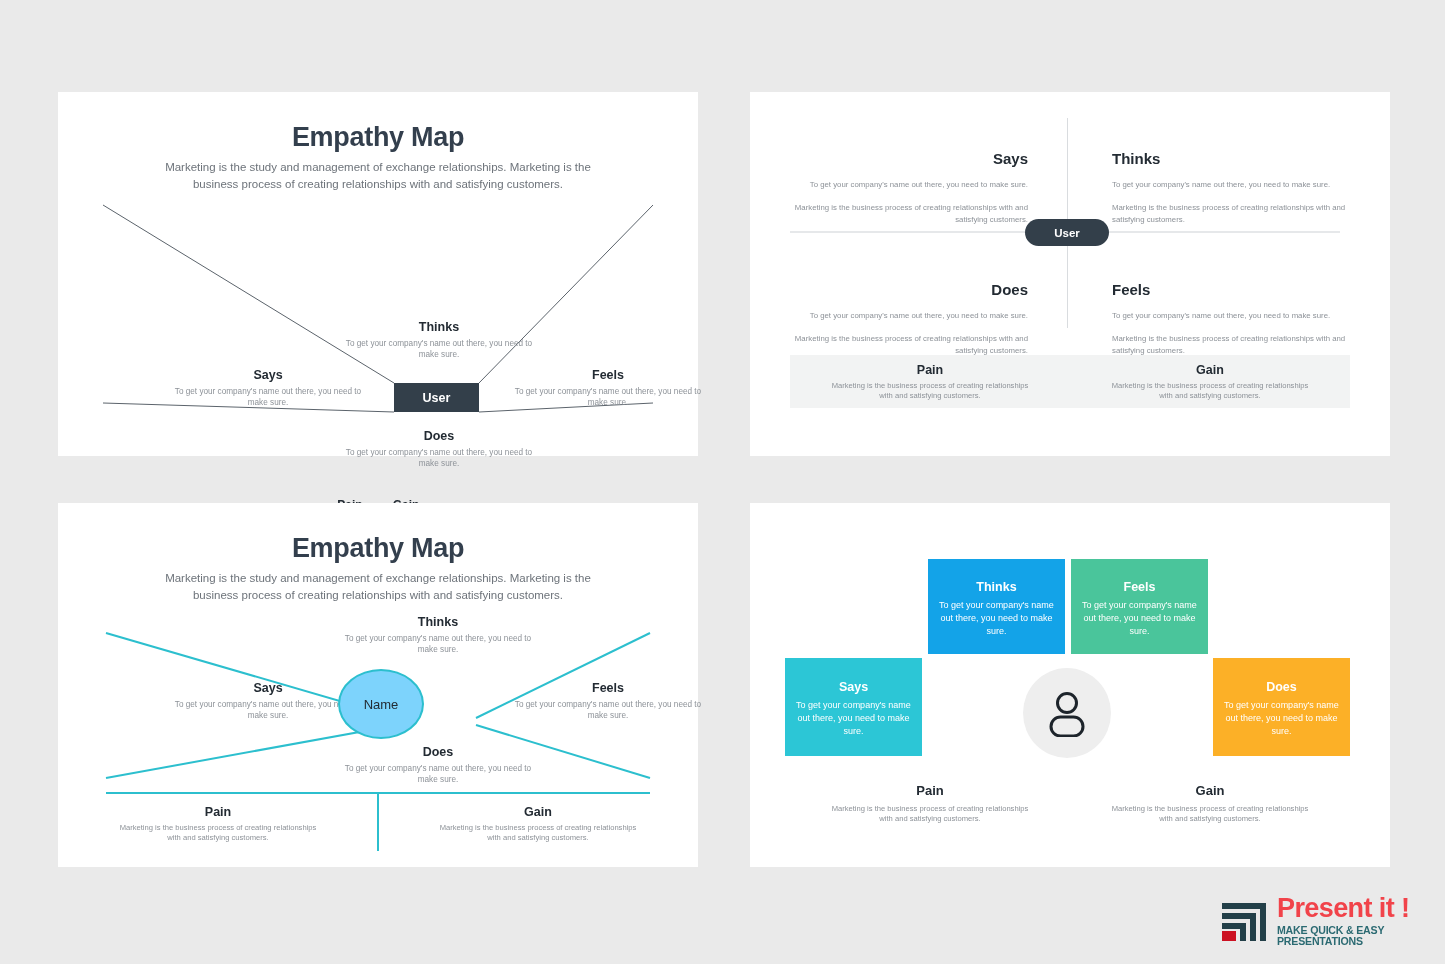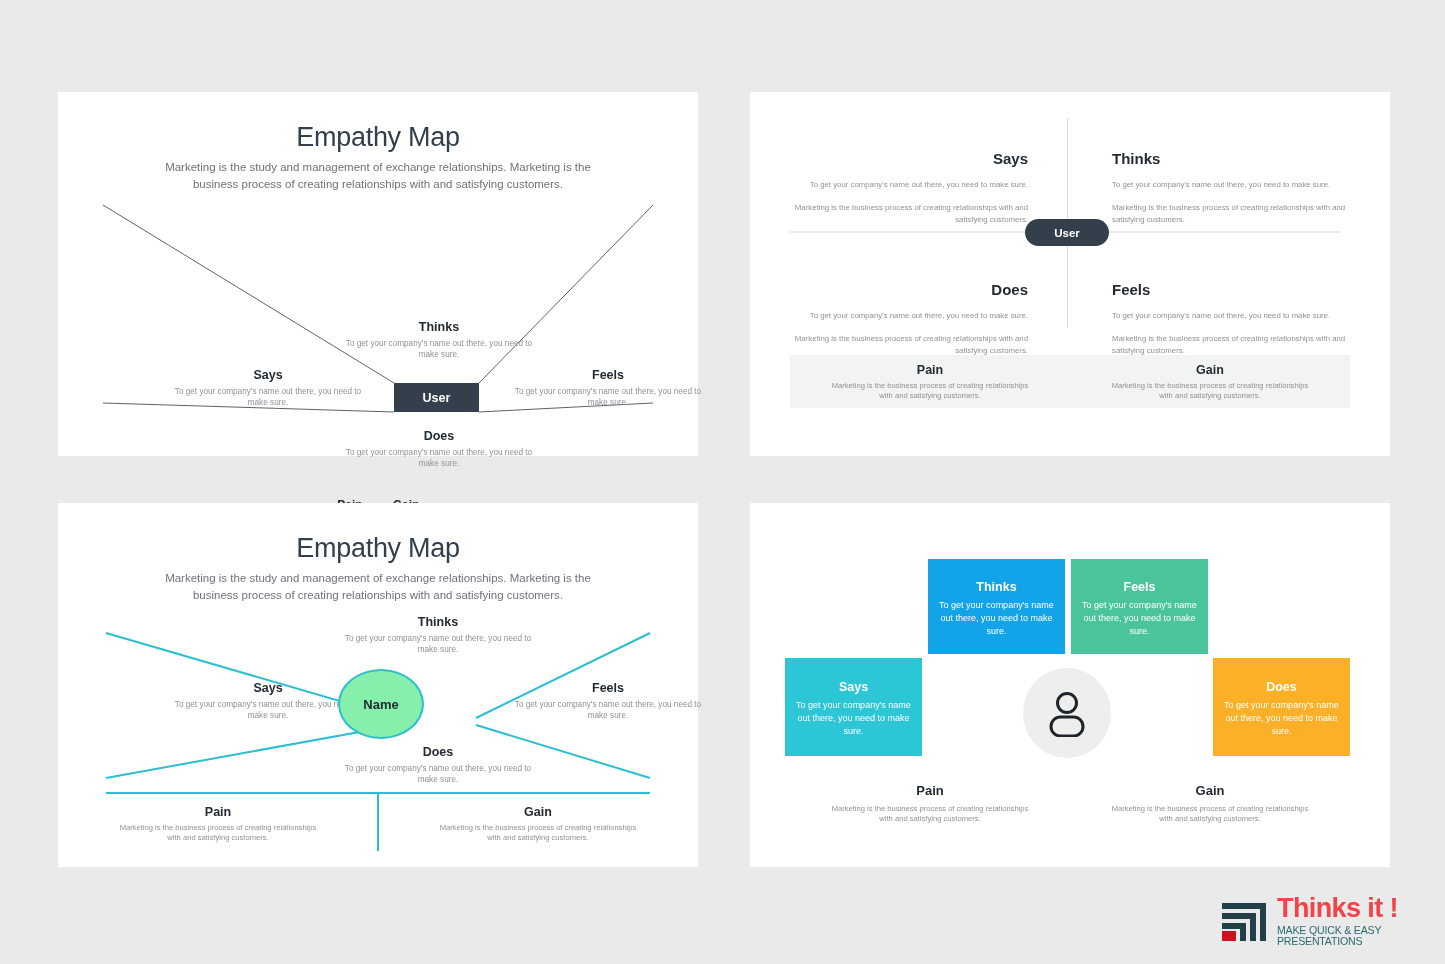--- a/index.html
+++ b/index.html
@@ -18,21 +18,21 @@
   
   #panel-1{left:58px;  top:92px;  width:640px; height:364px;}
   #panel-2{left:750px; top:92px;  width:640px; height:364px;}
   #panel-3{left:58px;  top:503px; width:640px; height:364px;}
   #panel-4{left:750px; top:503px; width:640px; height:364px;}
 
   
   .map-title{
     text-align:center;
     font-size:27px;
-    font-weight:normal;
+    font-weight:bold;
     color:#333f4d;
     letter-spacing:-0.3px;
     margin:0;
     padding-top:30px;
   }
   .map-sub{
     text-align:center;
     font-size:11.5px;
     color:#6d737a;
     line-height:1.45;
@@ -83,23 +83,23 @@
     display:flex;align-items:center;justify-content:center;
   }
 
   .p2-band{position:absolute;left:40px;top:263px;width:560px;height:53px;background:#f2f3f3;
            display:flex;}
   .p2-band-cell{flex:1;text-align:center;padding-top:8px;}
   .p2-band-h{font-size:12.5px;font-weight:bold;color:#232b33;margin:0;}
   .p2-band-p{font-size:7.6px;color:#8d9298;line-height:1.35;margin:4px auto 0 auto;width:210px;}
   .name-circle{
     position:absolute;left:338px;top:669px;width:82px;height:66px;border-radius:50%;
-    border:2px solid #2cbfce;background:#86efac;
+    border:2px solid #2cbfce;background:#7dd3fc;
     display:flex;align-items:center;justify-content:center;
-    font-size:13px;font-weight:bold;color:#232b33;
+    font-size:13px;font-weight:normal;color:#232b33;
   }
   .p3-bottom{position:absolute;left:0;top:793px;width:640px;height:60px;display:flex;}
   .p3-bot-cell{flex:1;text-align:center;padding-top:12px;}
   .p3-bot-h{font-size:12.5px;font-weight:bold;color:#232b33;margin:0;}
   .p3-bot-p{font-size:7.6px;color:#8d9298;line-height:1.35;margin:4px auto 0 auto;width:205px;}
 
   
   .box{position:absolute;color:#fff;text-align:center;box-sizing:border-box;}
   .box-h{font-size:12.5px;font-weight:bold;margin:0;}
   .box-p{font-size:9px;line-height:1.45;margin:5px auto 0 auto;width:84%;}
@@ -113,21 +113,21 @@
   }
   .p4-bottom{position:absolute;left:790px;top:783px;width:560px;height:60px;display:flex;}
   .p4-cell{flex:1;text-align:center;}
   .p4-h{font-size:13px;font-weight:bold;color:#232b33;margin:0;}
   .p4-p{font-size:7.6px;color:#8d9298;line-height:1.35;margin:6px auto 0 auto;width:205px;}
 
   
   #logo{position:absolute;left:1220px;top:895px;width:215px;height:55px;}
   .logo-text{position:absolute;left:57px;top:0px;}
   .logo-main{font-size:27px;font-weight:bold;color:#f1434a;letter-spacing:-0.6px;line-height:1;}
-  .logo-sub{font-size:10.6px;font-weight:normal;color:#2b6a72;letter-spacing:-0.2px;margin-top:3px;line-height:1;}
+  .logo-sub{font-size:10.6px;font-weight:bold;color:#2b6a72;letter-spacing:-0.2px;margin-top:3px;line-height:1;}
 </style>
 </head>
 <body>
 
 <div class="panel" id="panel-1">
 
   <h1 class="map-title">Empathy Map</h1>
   <p class="map-sub">Marketing is the study and management of exchange relationships. Marketing is the business process of creating relationships with and satisfying customers.</p>
 
   <svg class="xsvg" width="640" height="364">
@@ -292,16 +292,16 @@
 </div>
 
 <div id="logo">
   <svg width="50" height="52" viewBox="0 0 50 52">
     <path d="M2 8 L46 8 L46 46 L40 46 L40 14 L2 14 Z" fill="#234049"></path>
     <path d="M2 18 L36 18 L36 46 L30 46 L30 24 L2 24 Z" fill="#234049"></path>
     <path d="M2 28 L26 28 L26 46 L20 46 L20 34 L2 34 Z" fill="#234049"></path>
     <rect x="2" y="36" width="14" height="10" fill="#cc1122"></rect>
   </svg>
   <div class="logo-text">
-    <div class="logo-main">Thinks it !</div>
+    <div class="logo-main">Present it !</div>
     <div class="logo-sub">MAKE QUICK &amp; EASY PRESENTATIONS</div>
   </div>
 </div>
 
 </body></html>

